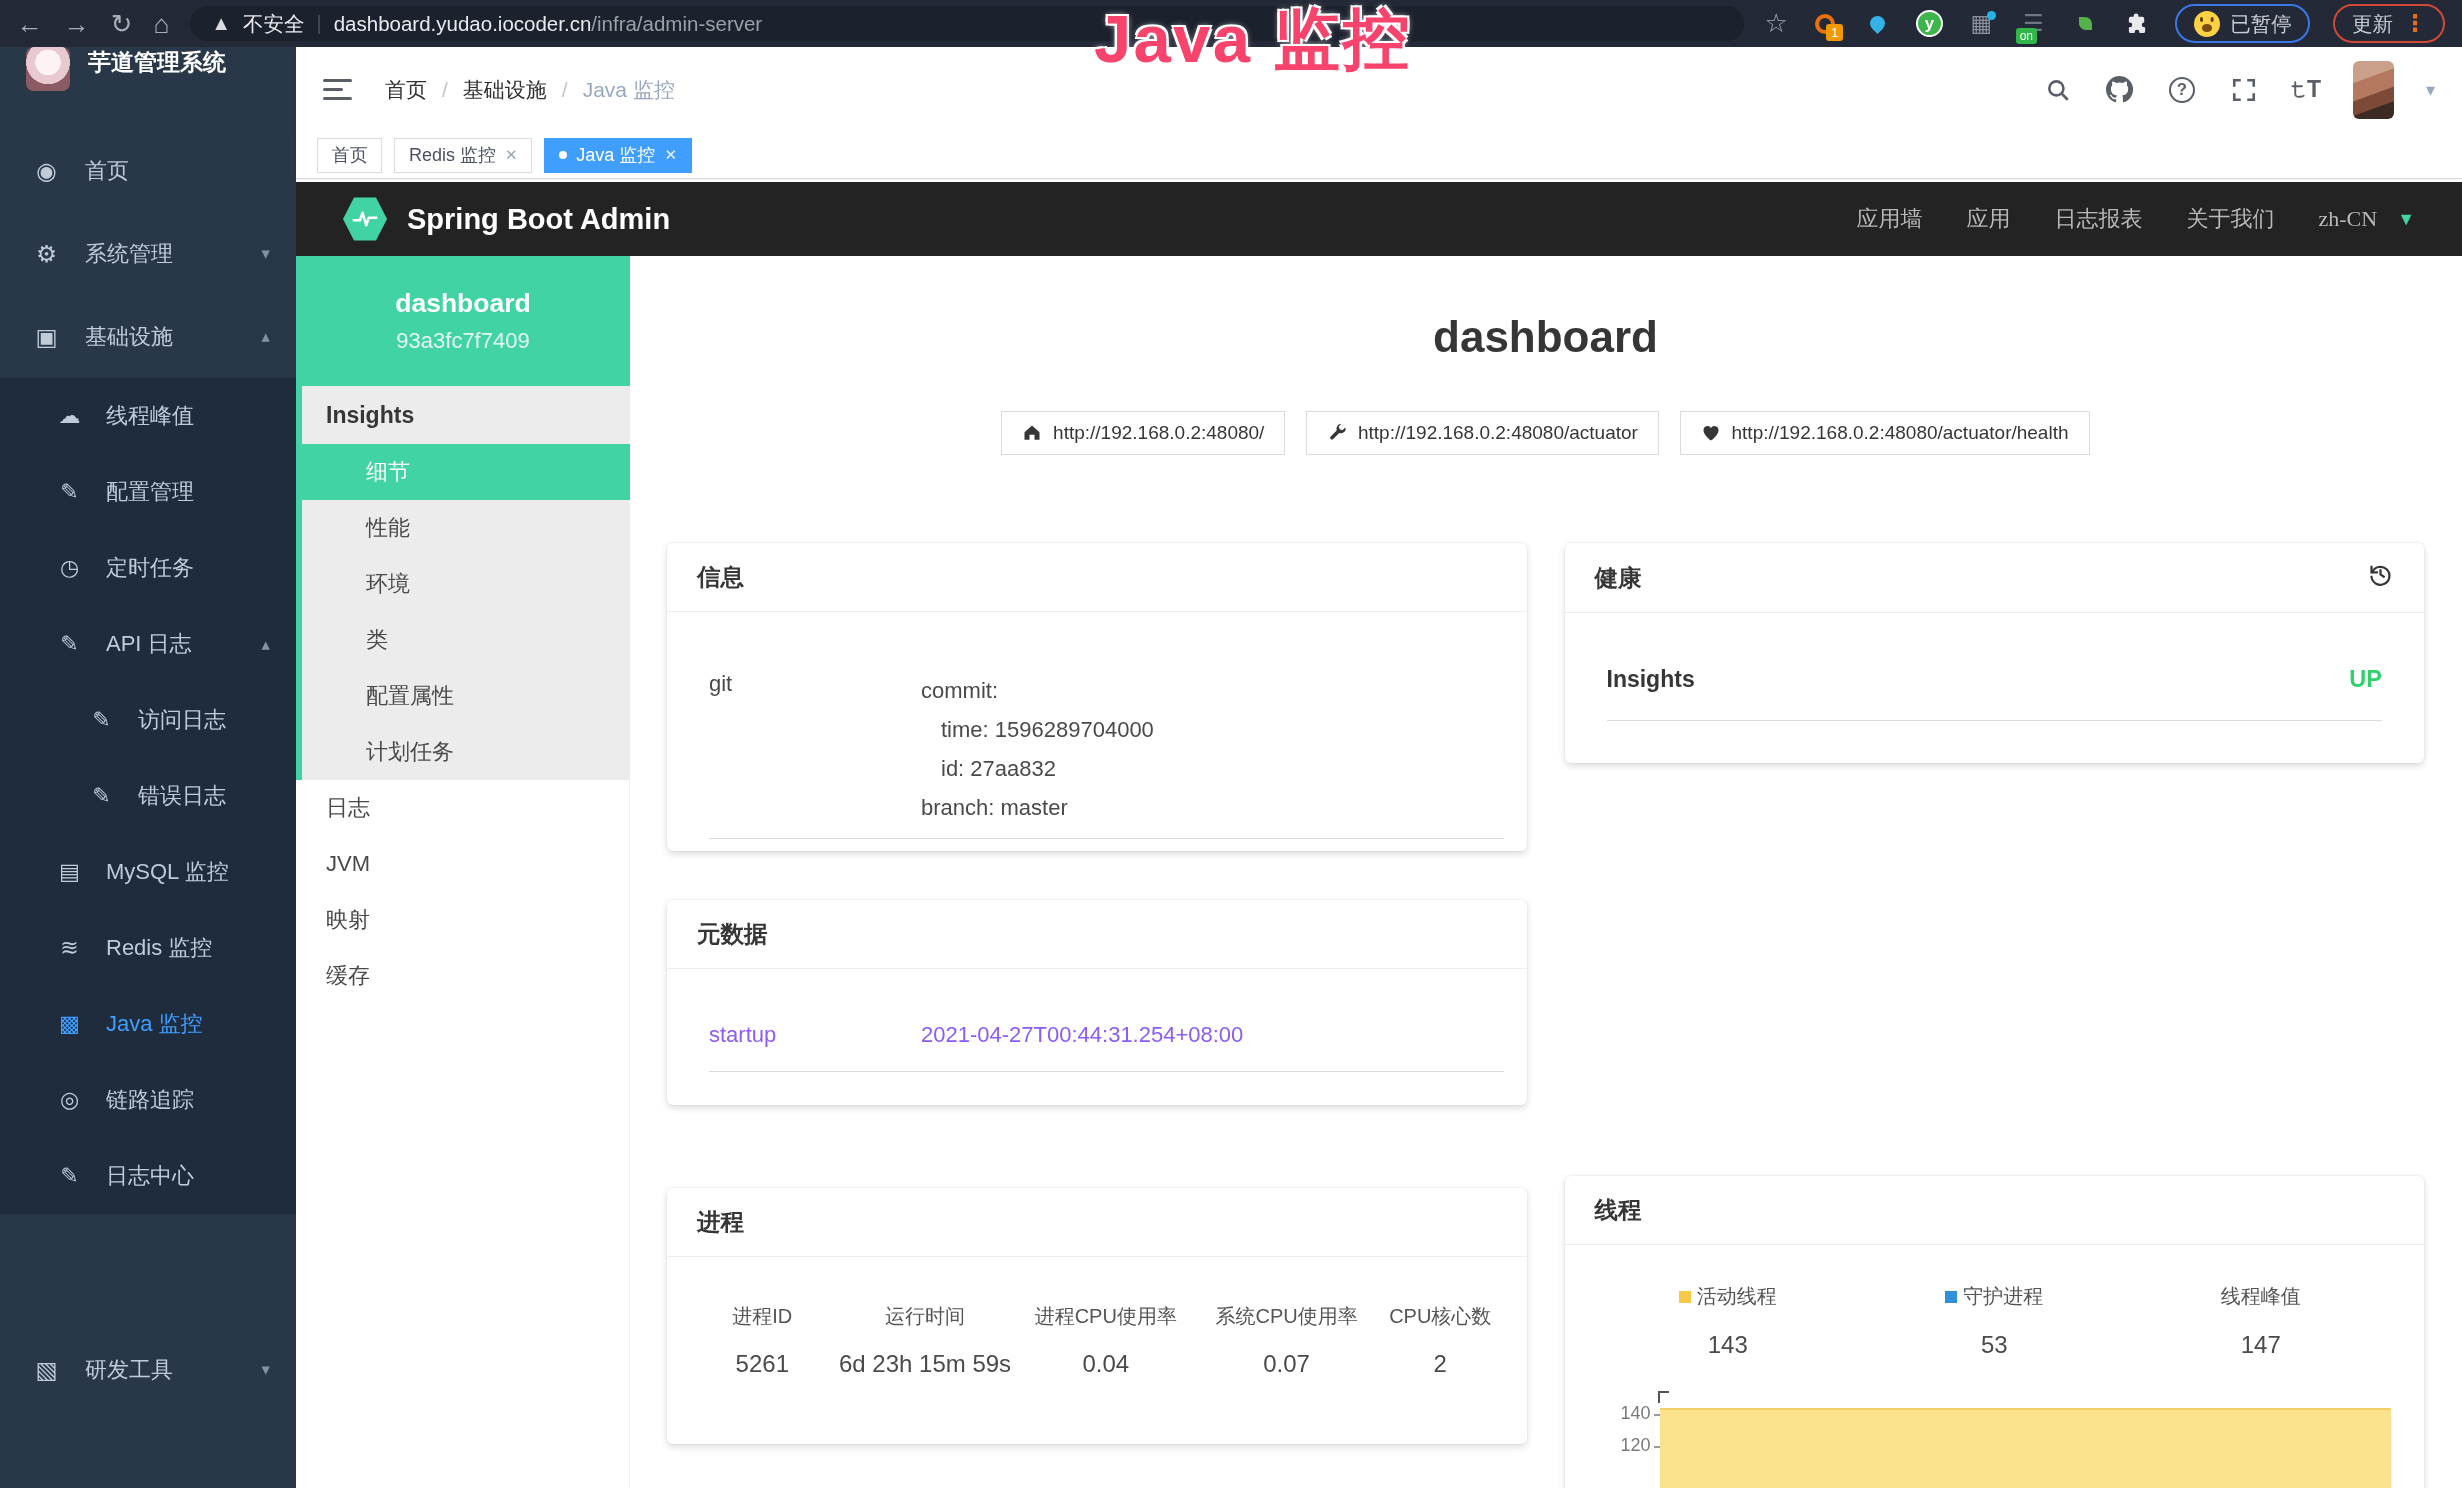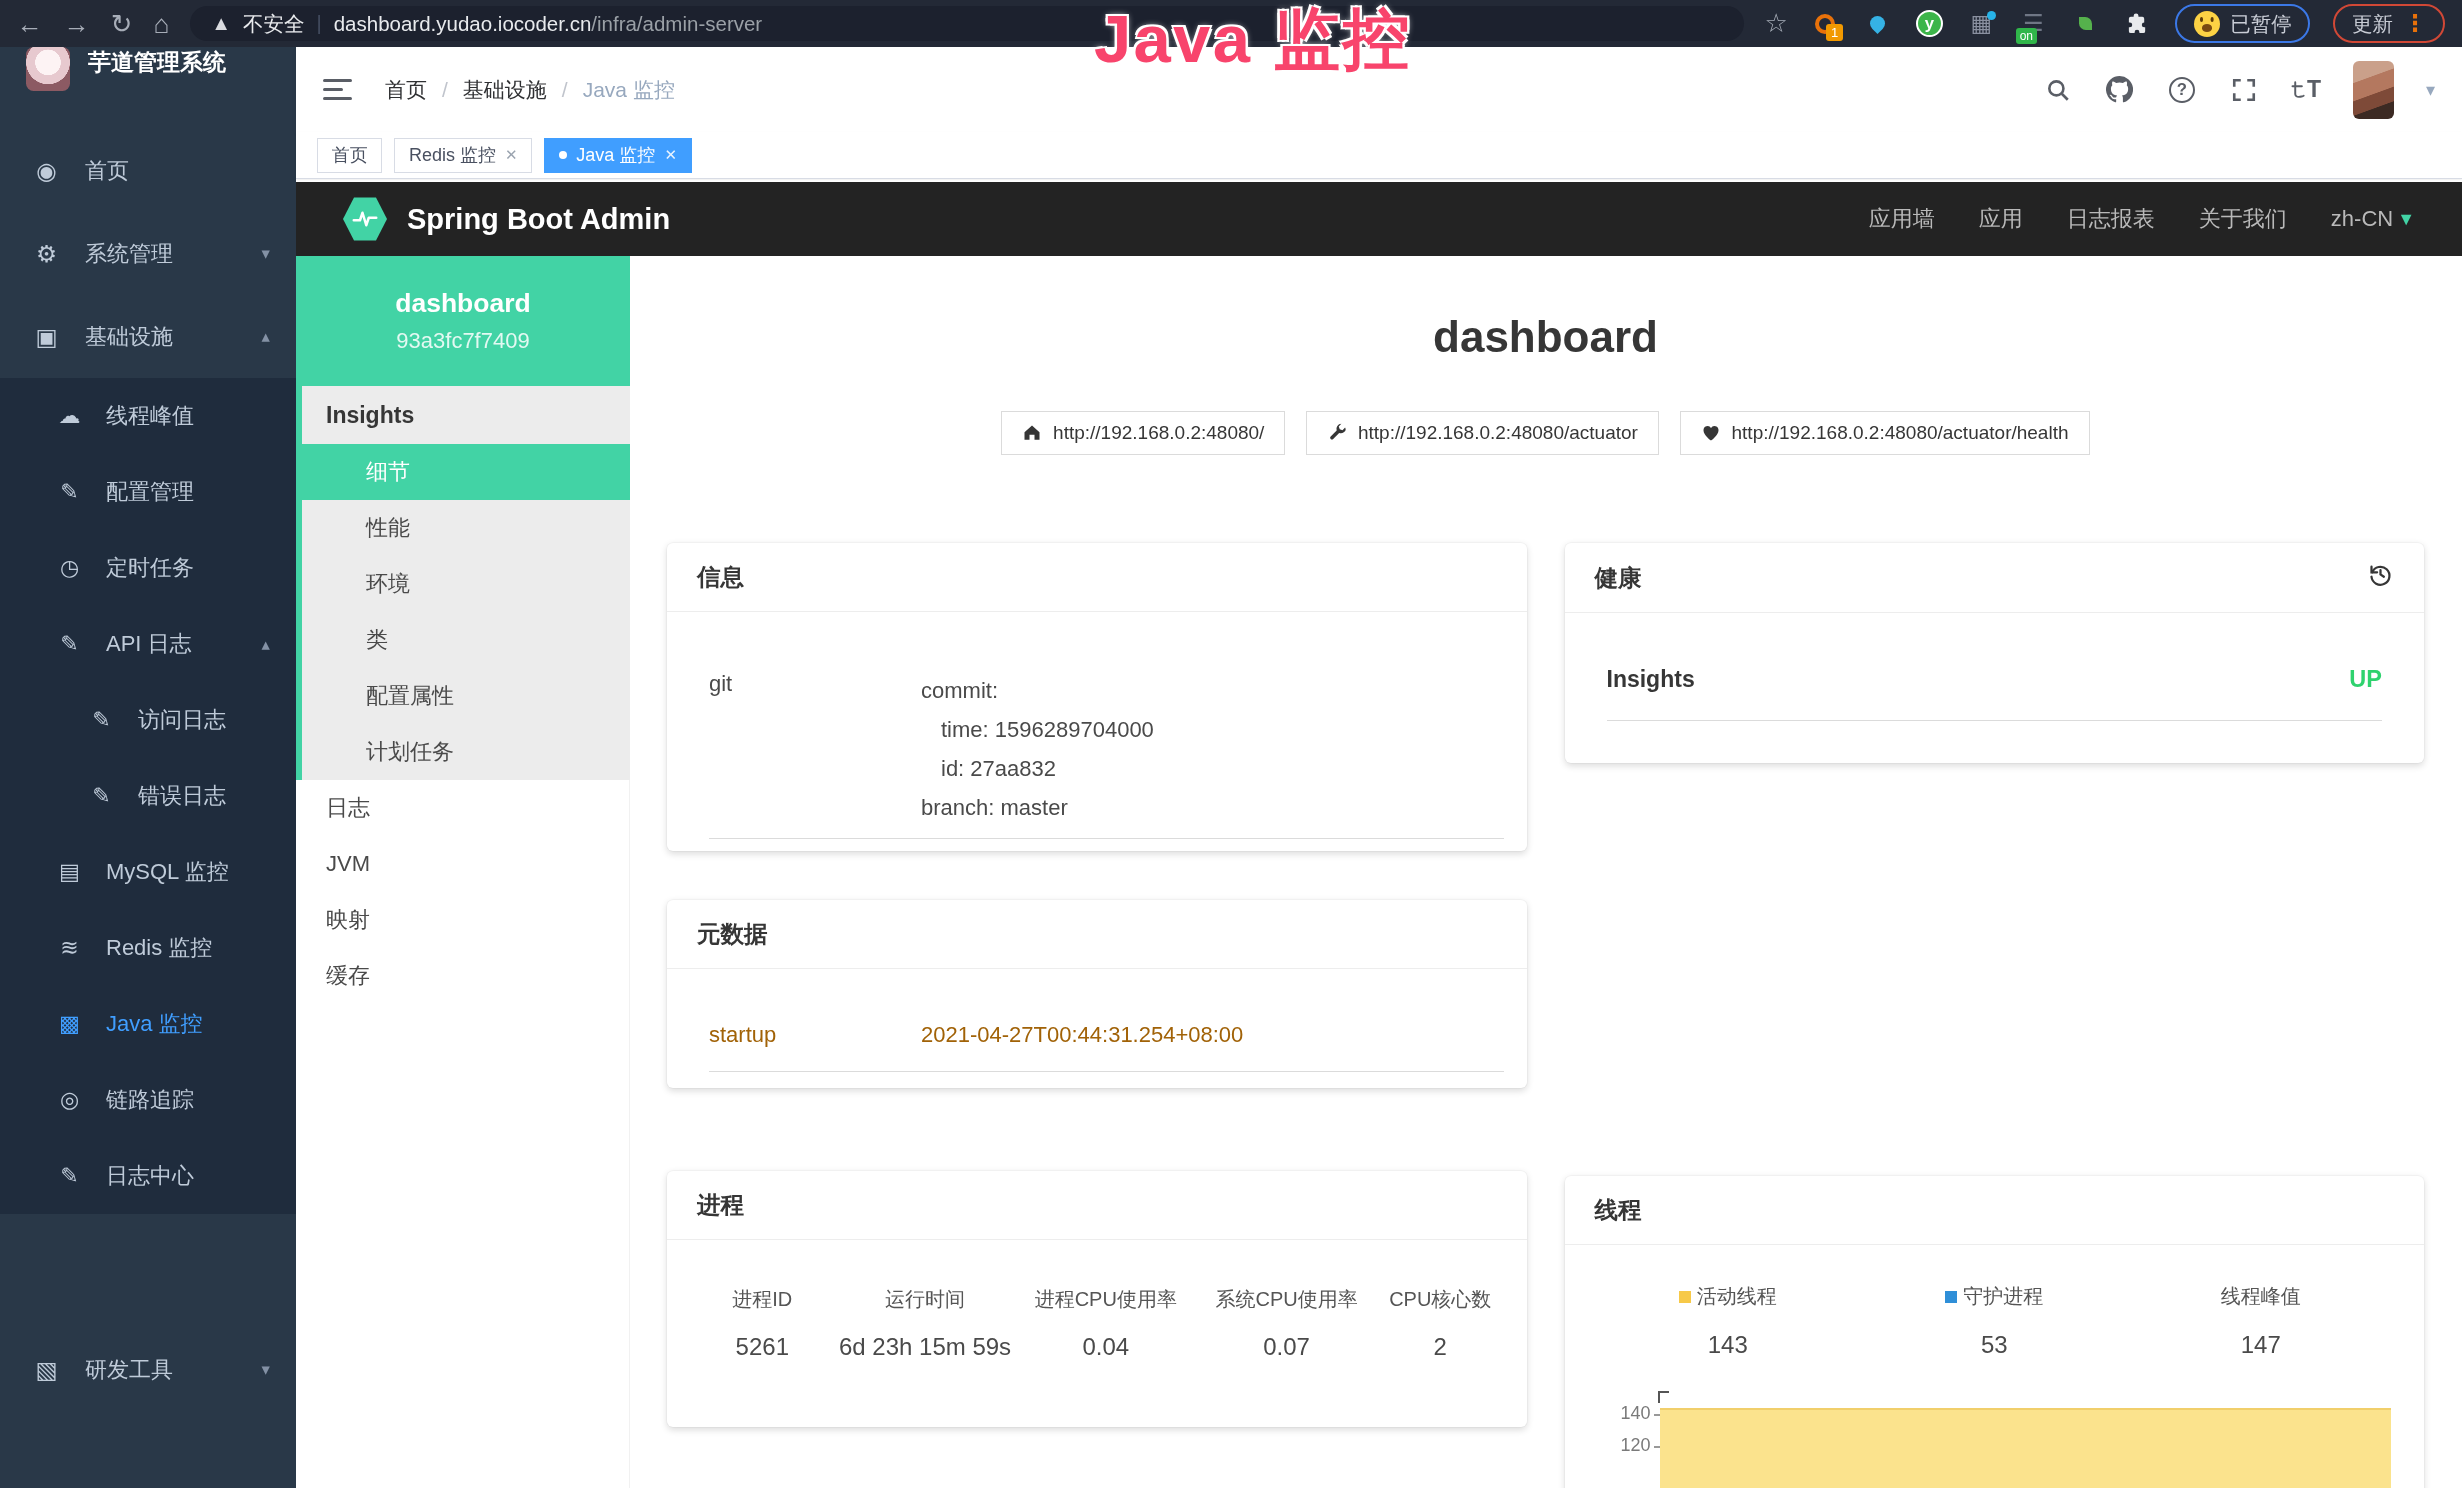--- a/index.html
+++ b/index.html
@@ -91,21 +91,21 @@
   .tag.active .x { color:#eaf4ff; }
   .tag .dot { width:8.3px; height:8.3px; border-radius:50%; background:#fff; }
 
   
   .sba-header { position:absolute; left:296px; top:182px; right:0; height:74px; background:#232323;
                 display:flex; align-items:center; padding:0 47px; z-index:2; }
   .hexa { width:44px; height:47px; background:#42d3a5; clip-path:polygon(25% 4%,75% 4%,100% 50%,75% 96%,25% 96%,0 50%);
           display:flex; align-items:center; justify-content:center; margin-right:20px; }
   .brand { color:#fff; font-size:29px; font-weight:bold; }
   .sba-nav { margin-left:auto; display:flex; align-items:center; gap:44px; font-size:22px; color:#b9b9b9; }
-  .sba-nav .locale { display:flex; align-items:center; gap:4px; }
+  .sba-nav .locale { display:flex; align-items:center; gap:20px;font-family:Liberation Serif, serif; }
   .sba-nav .lchev { color:#42d3a5; font-size:18px; }
 
   .sba-side { position:absolute; left:296px; top:256px; bottom:0; width:334px; background:#fff;
               box-shadow:inset -0.8px 0 0 rgba(0,0,0,.07); z-index:1; }
   .inst { height:130px; background:#42d3a5; color:#fff; display:flex; flex-direction:column;
           align-items:center; justify-content:center; gap:9px; cursor:pointer; }
   .inst .nm { font-size:26.5px; font-weight:bold; }
   .inst .id { font-size:22px; color:rgba(255,255,255,.85); }
   .insights { background:#ececec; border-left:6px solid #42d3a5; }
   .ins-head { height:58px; display:flex; align-items:center; padding-left:24px; font-size:23px; font-weight:bold; color:#363636; }
@@ -128,21 +128,21 @@
   .hr { border:none; border-top:1.5px solid #dbdbdb; }
 
   .info-body { padding:59px 23px 12px 42px; font-size:22px; color:#4a4a4a; }
   .kv { display:flex; }
   .kv .k { width:212px; flex:0 0 auto; }
   .kv .v div { line-height:39px; }
   .kv .v .ind { padding-left:20px; }
   .info-body .hr { margin-top:10.6px; }
 
   .card-meta { margin-top:49px; }
-  .meta-body { padding:53px 23px 16px 42px; font-size:22px; color:#a16207; }
+  .meta-body { padding:53px 23px 33px 42px; font-size:22px; color:#8b5cf6; }
   .meta-body .row { display:flex; }
   .meta-body .k { width:212px; flex:0 0 auto; }
   .meta-body .hr { margin-top:23px; }
 
   .card-proc { margin-top:83px; }
   .proc-body { padding:46px 23px 66px; }
   .proc-cols { display:flex; text-align:center; }
   .proc-col { flex:1; }
   .proc-col:first-child { flex:.8; }
   .proc-col:last-child { flex:.7; }

